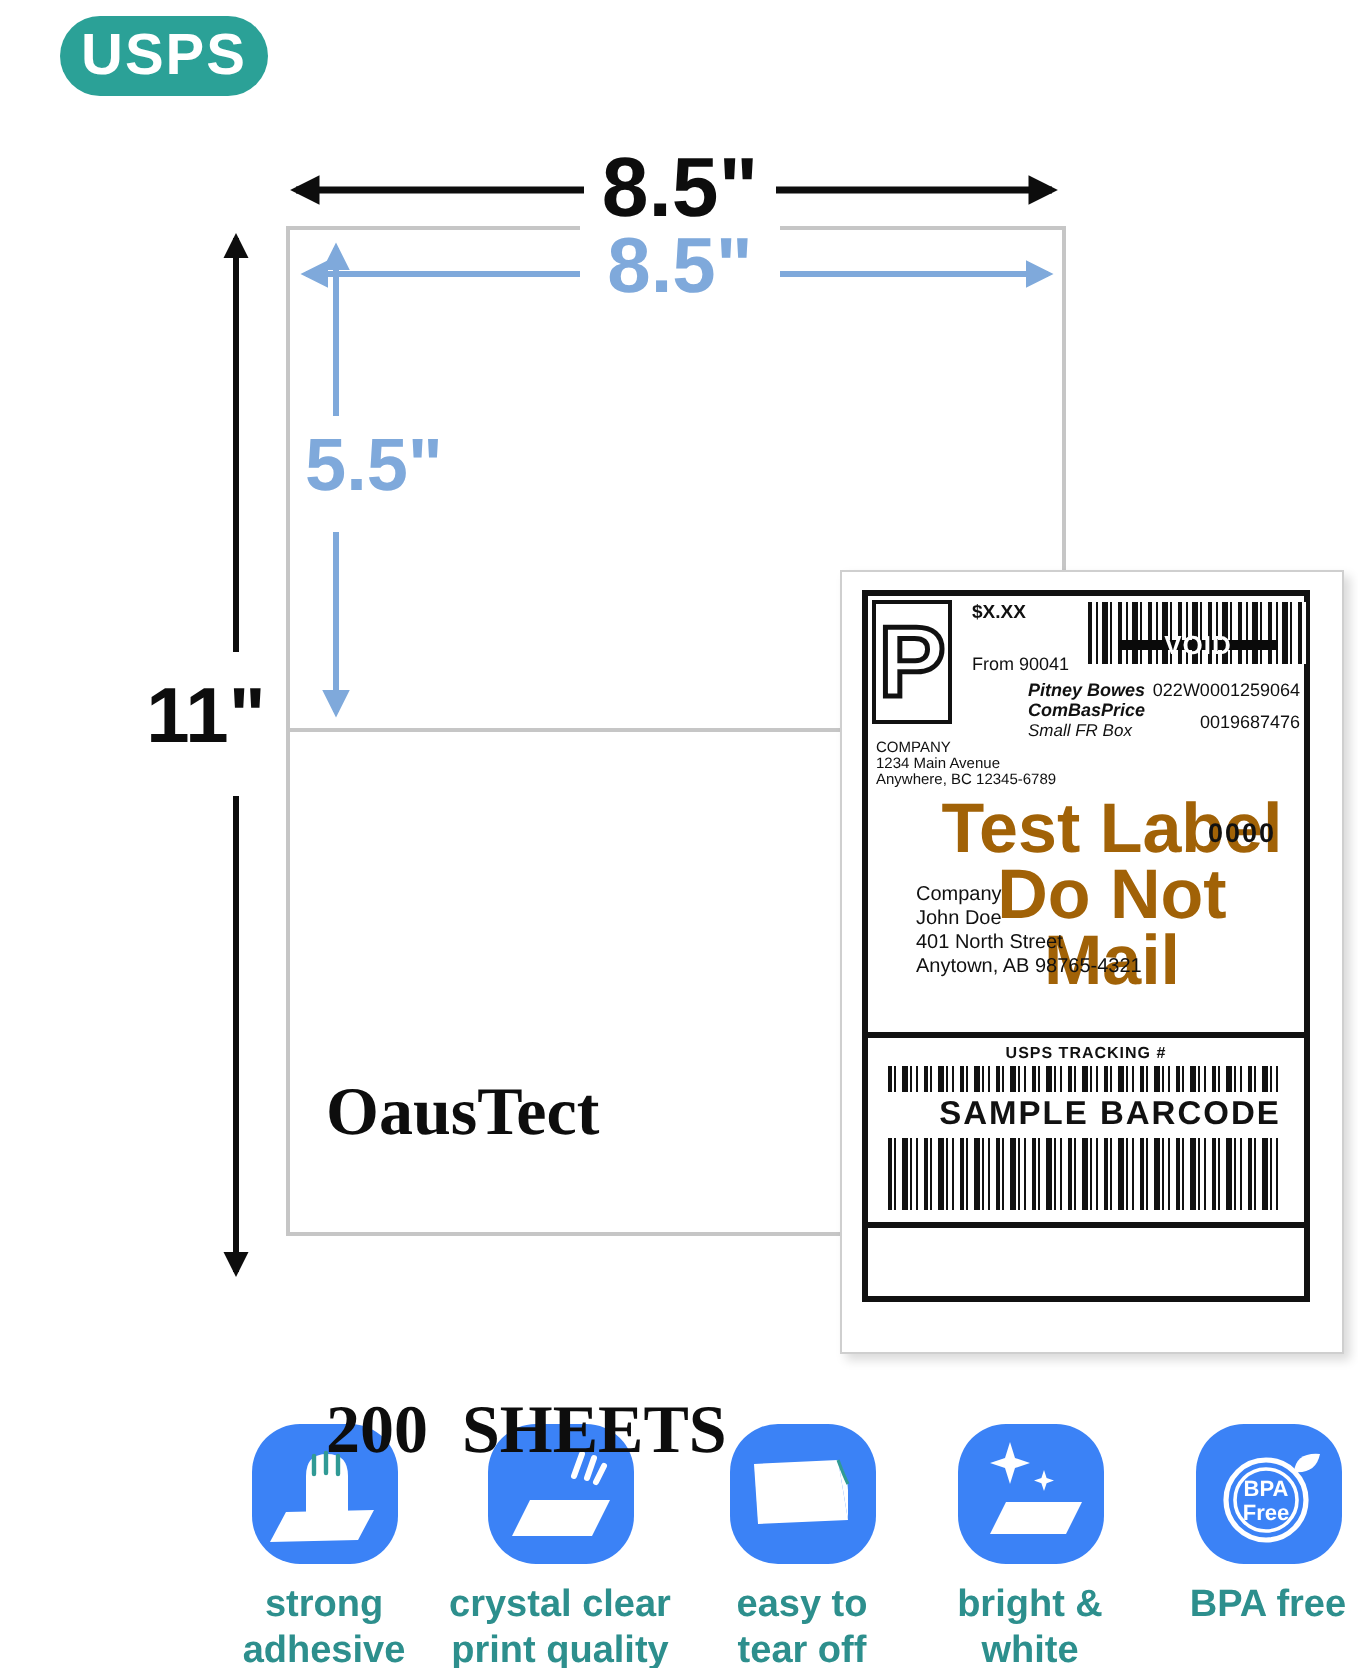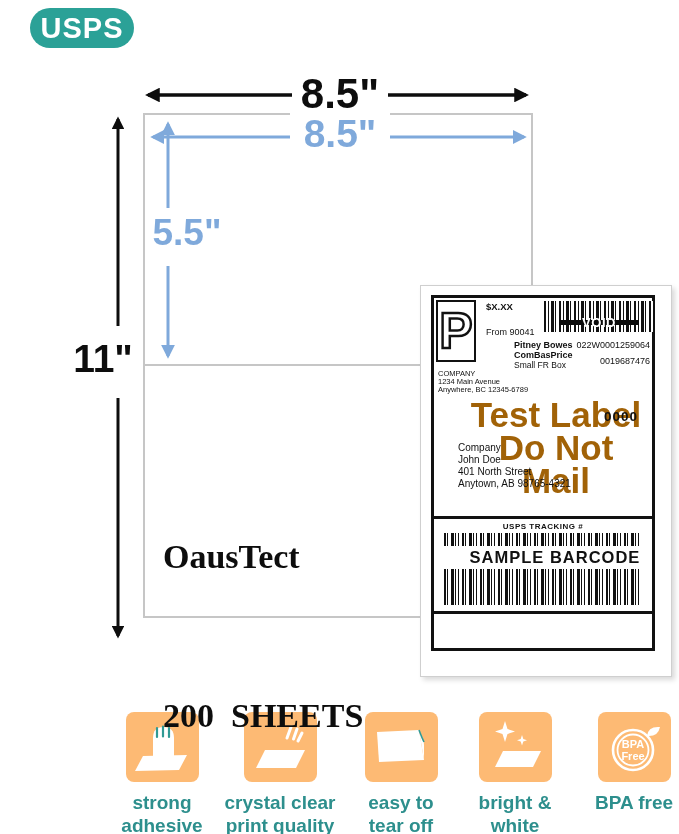--- a/index.html
+++ b/index.html
@@ -38,21 +38,21 @@
   .sec-postage{position:relative;height:70px;}
   .p-box{position:absolute;left:2px;top:2px;width:40px;height:62px;border:2.5px solid #111;
     display:flex;align-items:center;justify-content:center;}
   .price{position:absolute;left:52px;top:3px;font-size:9.5px;font-weight:bold;}
   .origin{position:absolute;left:52px;top:29px;font-size:9px;}
   .void-bc{position:absolute;left:110px;top:3px;width:110px;height:31px;
     background:repeating-linear-gradient(90deg,#111 0 2px,#fff 2px 4px,#111 4px 5px,#fff 5px 7px,
       #111 7px 10px,#fff 10px 11px,#111 11px 12px,#fff 12px 15px);}
   .void-tag{position:absolute;left:15px;top:6px;right:15px;bottom:7px;background:#0a0a0a;color:#fff;
     display:flex;align-items:center;justify-content:center;font-size:13px;font-weight:bold;letter-spacing:.5px;margin-top:13px;}
-  .meter{position:absolute;left:80px;top:42px;font-size:9px;font-weight:bold;line-height:10px;}
+  .meter{position:absolute;left:80px;top:42px;font-size:9px;font-weight:bold;line-height:10px;font-style:italic;}
   .meter .light{font-weight:normal;font-size:8.5px;}
   .num1{position:absolute;right:2px;top:42px;font-size:9px;}
   .num2{position:absolute;right:2px;top:58px;font-size:9px;}
   .sec-banner{height:22px;border-top:3px solid #111;border-bottom:3px solid #111;
     display:flex;align-items:center;justify-content:center;font-size:16.5px;font-weight:bold;}
   .sec-address{position:relative;height:148px;}
   .sender{position:absolute;left:4px;top:2px;font-size:7.5px;line-height:8px;}
   .watermark{position:absolute;left:26px;right:0px;top:30px;text-align:center;color:#a16207;
     font-size:35px;font-weight:bold;line-height:33px;white-space:pre-line;z-index:1;}
   .code{position:absolute;right:14px;top:41px;font-size:13.5px;font-weight:bold;letter-spacing:1px;z-index:2;}
@@ -63,21 +63,21 @@
     background:repeating-linear-gradient(90deg,#111 0 2px,#fff 2px 3px,#111 3px 4px,#fff 4px 7px,
       #111 7px 10px,#fff 10px 11px,#111 11px 12px,#fff 12px 14px,#111 14px 15px,#fff 15px 18px);}
   .bc-thin{height:13px;}
   .bc-caption{text-align:center;font-size:16.5px;font-weight:bold;letter-spacing:1px;margin-top:2px;padding-left:24px;}
   .bc-thick{height:36px;margin-top:2px;}
   .sec-bottom{flex:1;border-top:3px solid #111;}
 
   
   .feature{position:absolute;top:712px;width:120px;text-align:center;}
   .f1{left:102px;} .f2{left:220px;} .f3{left:341px;} .f4{left:455px;} .f5{left:574px;}
-  .f-icon{width:73px;height:70px;border-radius:8px;background:#fdba74;margin:0 auto;
+  .f-icon{width:73px;height:70px;border-radius:24px;background:#3b82f6;margin:0 auto;
     display:flex;align-items:center;justify-content:center;}
   .f-label{margin-top:9px;font-size:19px;font-weight:bold;color:#2d8f8d;line-height:23px;white-space:pre-line;}
 </style>
 </head>
 <body>
 
 <div class="canvas" data-interactable="false">
 
   <div class="size-badge" data-interactable="false">
     <span data-interactable="false">USPS</span>

